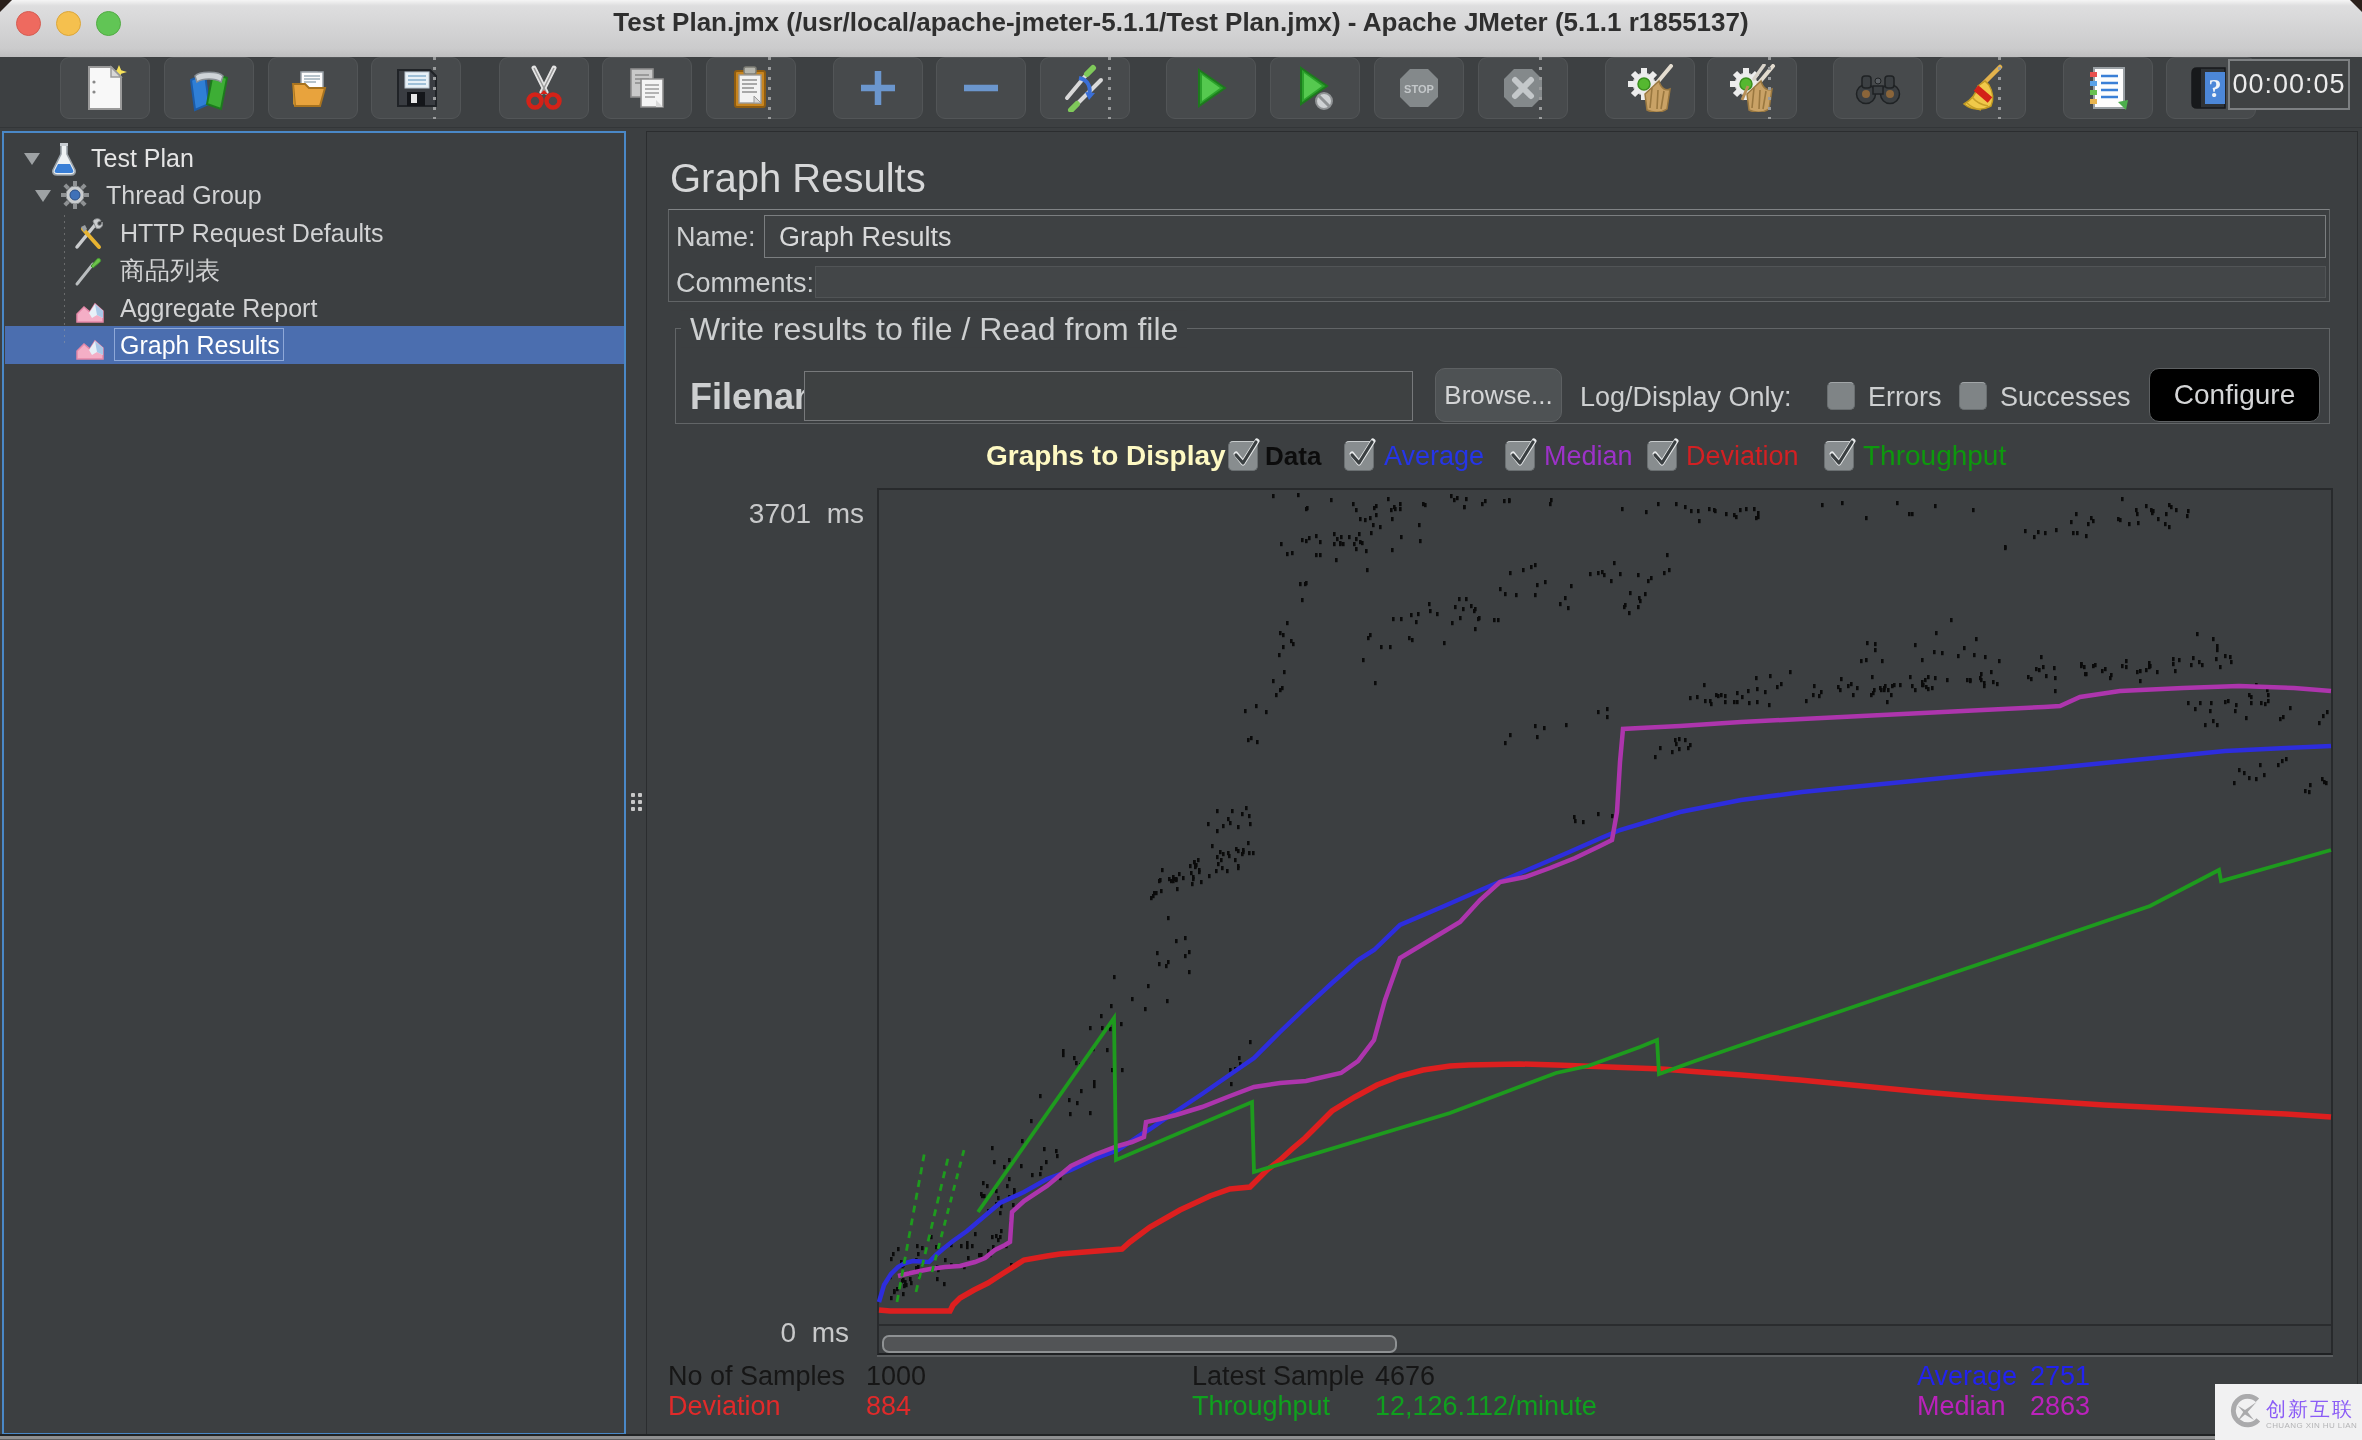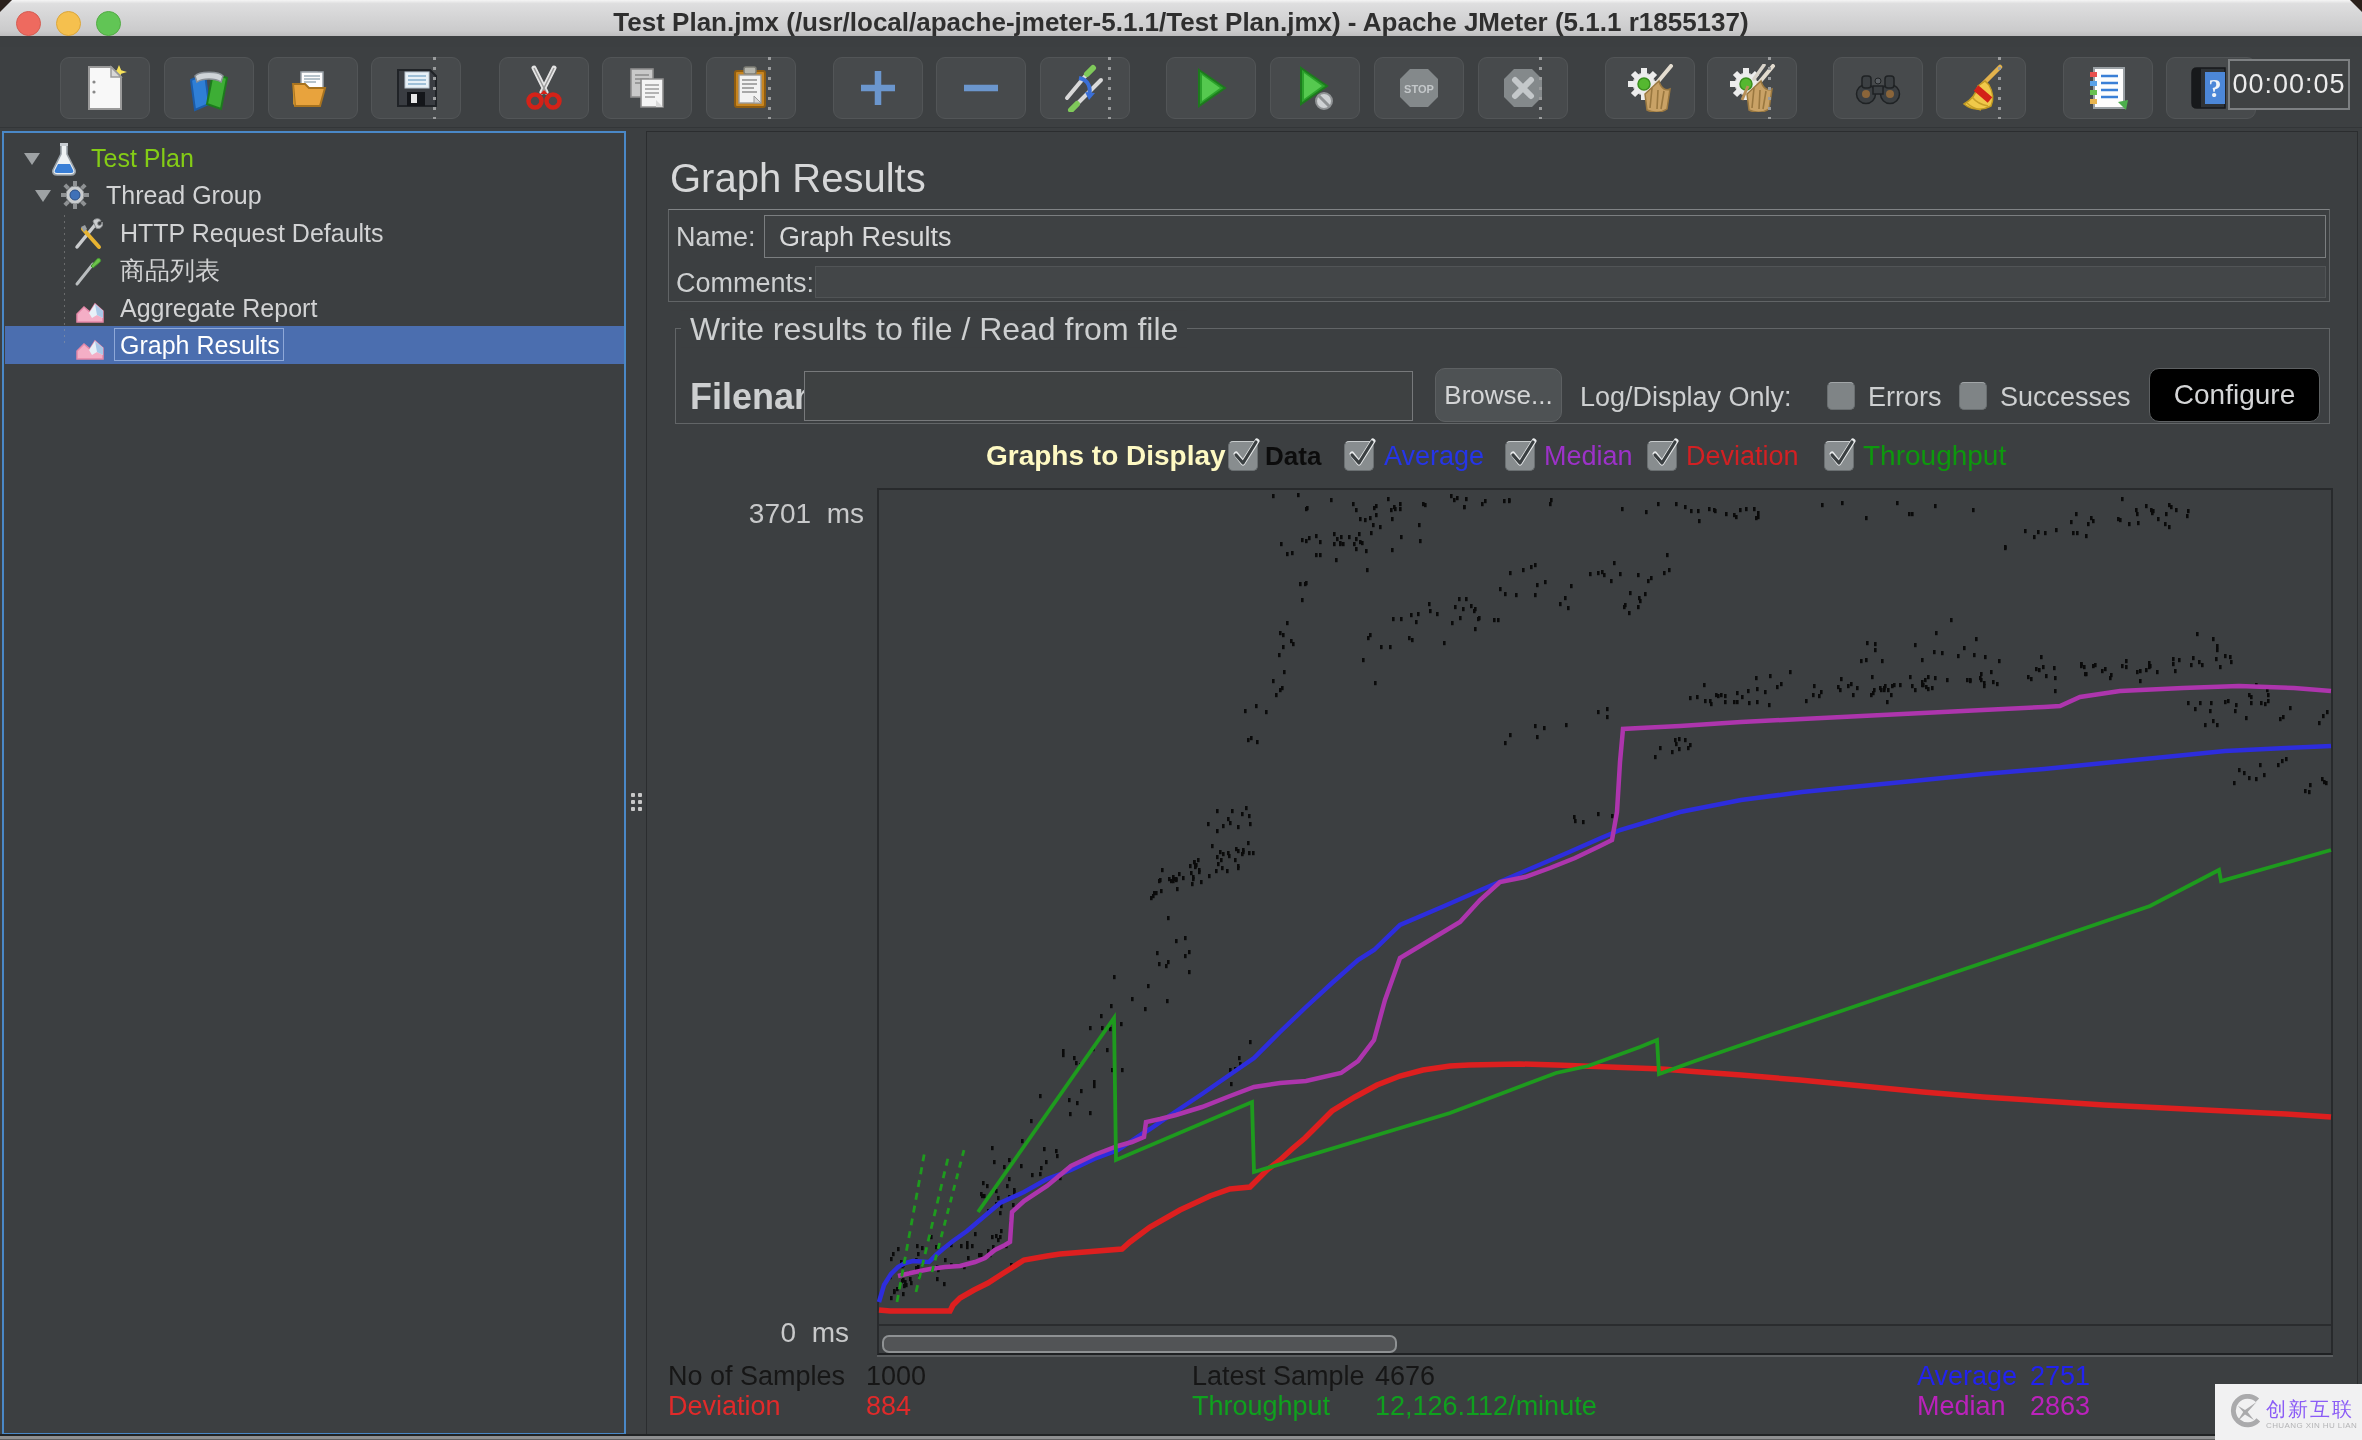--- a/index.html
+++ b/index.html
@@ -1,17 +1,17 @@
 <!DOCTYPE html>
 <html><head><meta charset="utf-8">
 <style>
 * { margin:0; padding:0; box-sizing:border-box; }
 html,body { width:2362px; height:1440px; overflow:hidden; background:#3c3f41;
   font-family:"Liberation Sans", sans-serif; }
-#titlebar { position:absolute; left:0; top:0; width:2362px; height:36px;
+#titlebar { position:absolute; left:0; top:0; width:2362px; height:57px;
   background:linear-gradient(#f5f5f5 0%,#dededf 10%,#cbcbcc 85%,#bebebf 100%);
   border-radius:12px 12px 0 0; }
 #titlebar .tl { position:absolute; top:11px; width:25px; height:25px; border-radius:50%; }
 #title { position:absolute; top:7px; left:0; width:2362px; text-align:center;
   font-size:26px; font-weight:600; color:#2f2f2f; }
 #toolbar { position:absolute; left:0; top:47px; width:2362px; height:81px; background:#3d4042;
   border-bottom:1px solid #333638; }
 .tbtn { position:absolute; top:57px; width:90px; height:62px; border-radius:9px;
   background:#474a4c; border:1px solid #525557; display:flex; align-items:center; justify-content:center;margin-left:44px; }
 .tbtn { top:10px; }
@@ -217,21 +217,21 @@
 
 <div style="position:absolute;left:2px;top:131px;width:624px;height:1304px;border:2px solid #4a88c7;background:#3c3f41"></div>
 <div style="position:absolute;left:22px;top:151px"><svg width="20" height="16" viewBox="0 0 20 16">
       <path d="M2 2h16l-8 12z" fill="#9ea2a4"></path>
     </svg></div>
 <div style="position:absolute;left:49px;top:142px"><svg width="30" height="34" viewBox="0 0 30 34">
       <path d="M12 2h6v10l8 16c1 3-1 5-4 5H8c-3 0-5-2-4-5l8-16z" fill="#eef2f4" stroke="#9aa2a8" stroke-width="1.6"></path>
       <path d="M9 22h12l3 6c1 2 0 3-2 3H8c-2 0-3-1-2-3z" fill="#3a7fd6"></path>
       <rect x="11" y="1" width="8" height="3" fill="#c8cdd2"></rect>
     </svg></div>
-<div style="position:absolute;left:91px;top:158px;transform:translateY(-50%);font-size:25px;color:#84cc16;white-space:nowrap">Test Plan</div>
+<div style="position:absolute;left:91px;top:158px;transform:translateY(-50%);font-size:25px;color:#e5e5e5;white-space:nowrap">Test Plan</div>
 <div style="position:absolute;left:33px;top:188px"><svg width="20" height="16" viewBox="0 0 20 16">
       <path d="M2 2h16l-8 12z" fill="#9ea2a4"></path>
     </svg></div>
 <div style="position:absolute;left:59px;top:179px"><svg width="32" height="32" viewBox="0 0 32 32">
       <g fill="#c9ccce" stroke="#8e9193" stroke-width="1">
         <path d="M16 2v5M16 25v5M2 16h5M25 16h5M5.8 5.8l3.5 3.5M22.7 22.7l3.5 3.5M26.2 5.8l-3.5 3.5M9.3 22.7l-3.5 3.5" stroke-width="4"></path>
         <circle cx="16" cy="16" r="9"></circle>
       </g>
       <circle cx="16" cy="16" r="5" fill="#3f71b8" stroke="#2a4f86"></circle>
     </svg></div>

